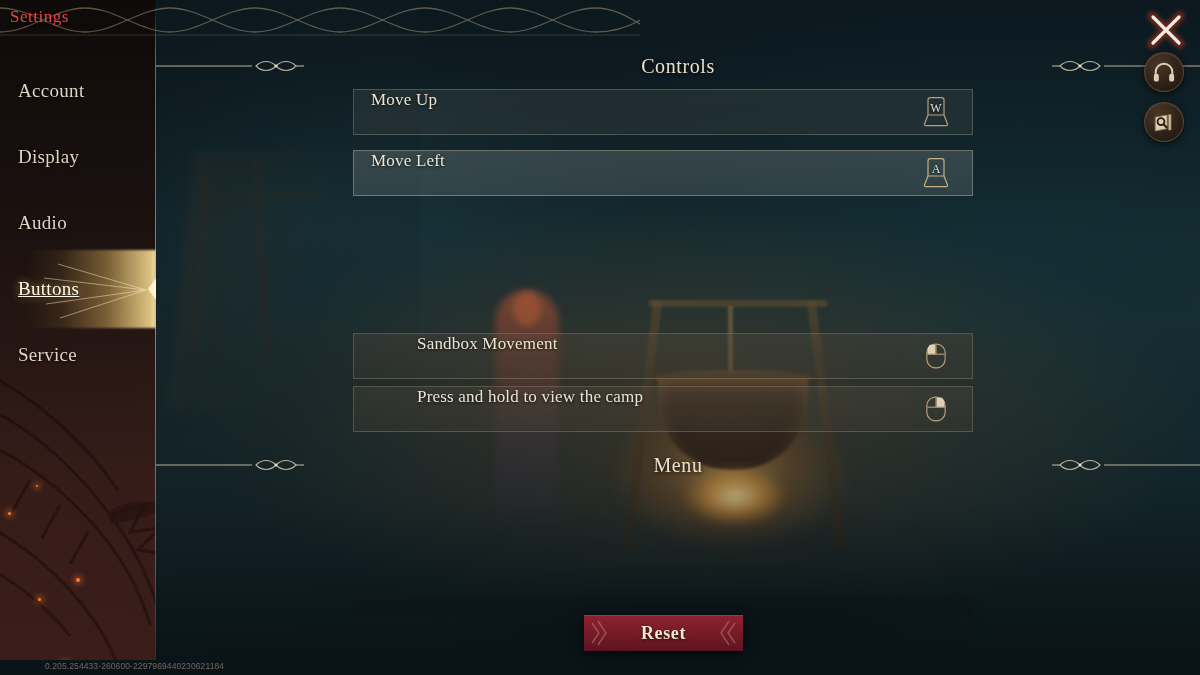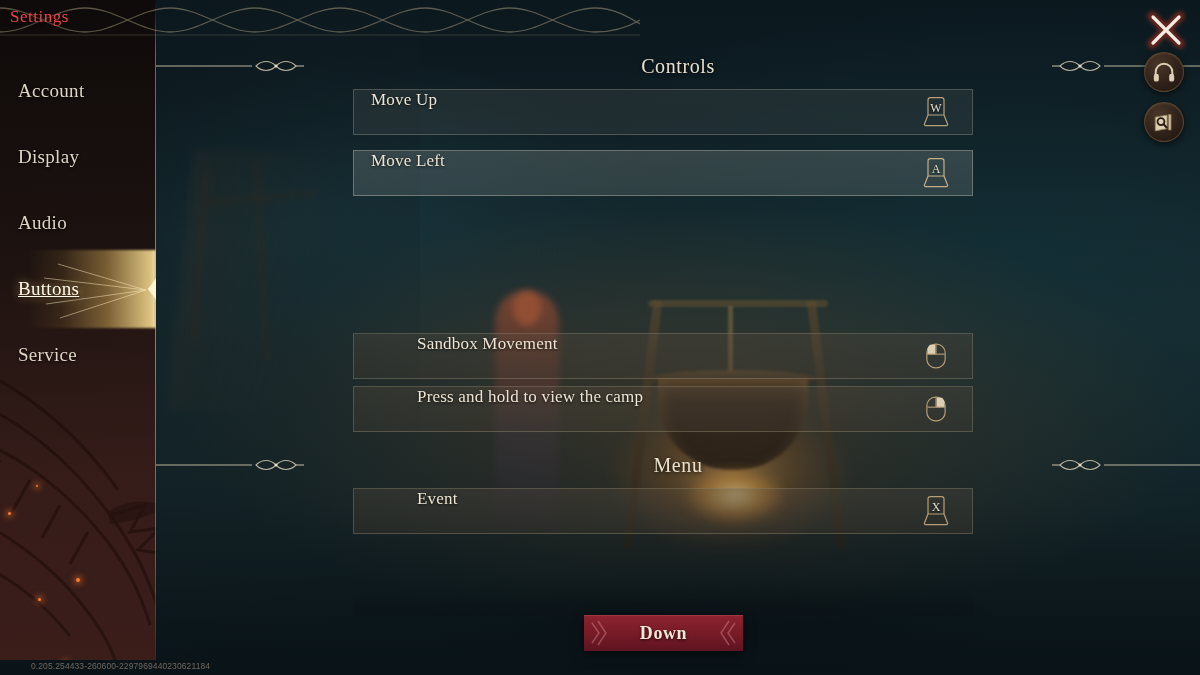--- a/index.html
+++ b/index.html
@@ -212,21 +212,21 @@
     z-index:40;
   }
   #reset-btn .rtxt {
     font-size:18px; font-weight:bold; color:#f2e6d4; letter-spacing:0.6px;
     text-shadow:0 1px 3px rgba(0,0,0,0.8); position:relative; z-index:3;
   }
   .rdeco { position:absolute; top:0; width:30px; height:36px; opacity:0.5; z-index:2; }
   .rdeco.l { left:2px; } .rdeco.r { right:2px; }
 
   #version {
-    position:absolute; left:31px; top:661px; font-size:8.5px;
+    position:absolute; left:45px; top:661px; font-size:8.5px;
     color:rgba(220,190,170,0.48); letter-spacing:0.1px;
     font-family:"Liberation Sans", sans-serif; z-index:40;
   }
   .list-fade {
     position:absolute; left:197px; top:592px; width:620px; height:24px;
     background:linear-gradient(180deg, rgba(12,20,24,0) 0%, rgba(11,19,23,0.8) 100%);
     z-index:30; pointer-events:none;
   }
 </style>
 </head>
@@ -438,45 +438,33 @@
       <g fill="none" stroke="#d6cbb2" stroke-width="1.1" opacity="0.85">
         <path d="M148 7 L52 7"></path>
         <path d="M48 7 C42 1 34 1 28 7 C34 13 42 13 48 7 Z"></path>
         <path d="M28 7 C22 1 14 1 8 7 C14 13 22 13 28 7 Z"></path>
         <path d="M8 7 L0 7"></path>
       </g>
       <circle cx="28" cy="7" r="1.5" fill="#e8dfc6"></circle>
     </svg>
   </div>
 
-  <div class="row warm" style="top:488px;">
-    <span class="name">Event</span>
-    <span class="bind">
-      <span class="keycap">
-        <svg viewBox="0 0 30 32" width="30" height="32">
-            <path d="M7 4 Q7 1.6 9.4 1.6 L20.6 1.6 Q23 1.6 23 4 L23 19 L26.5 28 Q27 29.6 25.2 29.6 L4.8 29.6 Q3 29.6 3.5 28 L7 19 Z" fill="none" stroke="#b79e78" stroke-width="1.2"></path>
-            <path d="M7 19 L23 19" stroke="#b79e78" stroke-width="1"></path>
-          </svg>
-        <span class="kl">X</span>
-      </span>
-    </span>
-  </div>
 
 
   <div class="list-fade"></div>
 </div>
 
 <div id="reset-btn">
   <svg class="rdeco l" viewBox="0 0 30 36">
     <g fill="none" stroke="#e4a8a8" stroke-width="1.4" opacity="0.75">
       <path d="M6 8 L13 18 L6 28"></path>
         <path d="M12 6 L20 18 L12 30"></path>
     </g>
   </svg>
-  <span class="rtxt">Down</span>
+  <span class="rtxt">Reset</span>
   <svg class="rdeco r" viewBox="0 0 30 36">
     <g fill="none" stroke="#e4a8a8" stroke-width="1.4" opacity="0.75">
       <path d="M24 8 L17 18 L24 28"></path>
         <path d="M18 6 L10 18 L18 30"></path>
     </g>
   </svg>
 </div>
 
 <div id="version">0.205.254433-260600-2297969440230621184</div>
 

